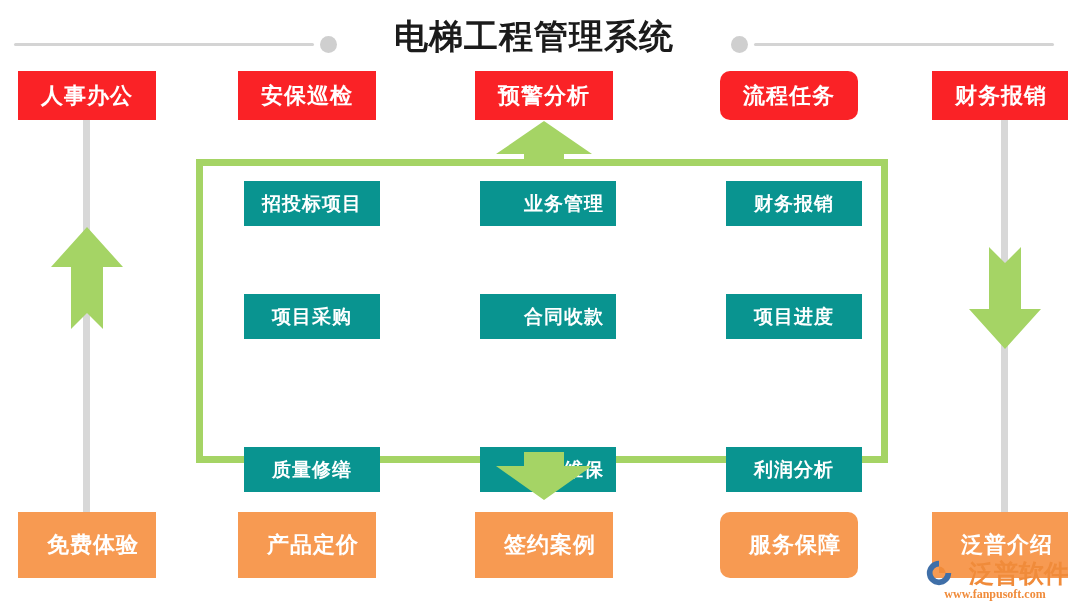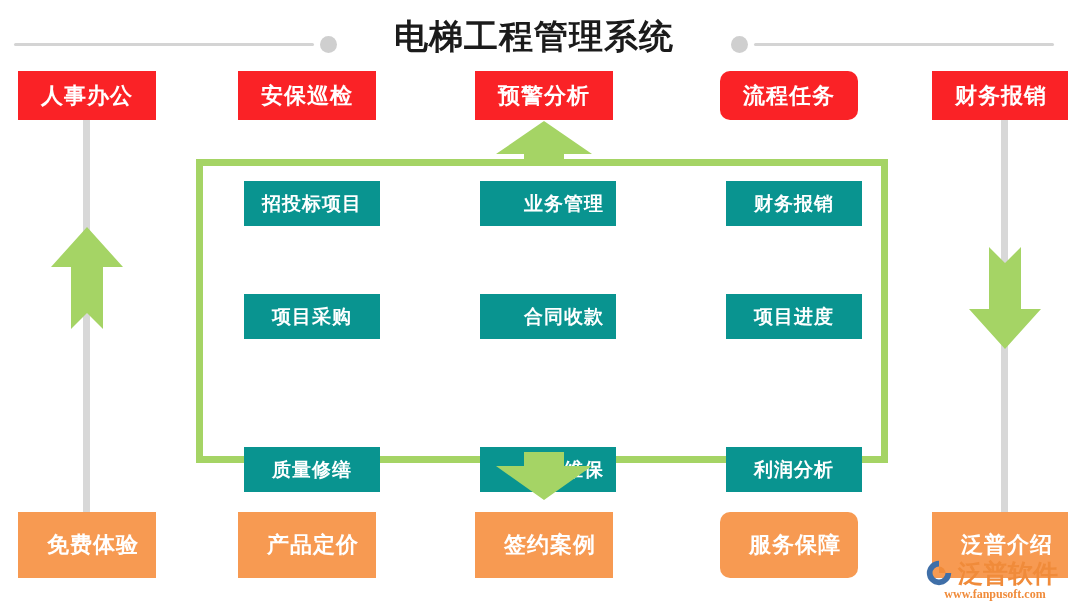--- a/index.html
+++ b/index.html
@@ -142,21 +142,21 @@
   .logo {
     position: absolute;
     left: 926px;
     top: 560px;
     width: 138px;
     height: 44px;
   }
   .logo-row {
     display: flex;
     align-items: center;
-    gap: 6px;
+    gap: 17px;
   }
   .logo-mark {
     width: 26px;
     height: 26px;
     flex: 0 0 auto;
   }
   .logo-word {
     font-size: 25px;
     font-weight: bold;
     color: #f08b3a;

